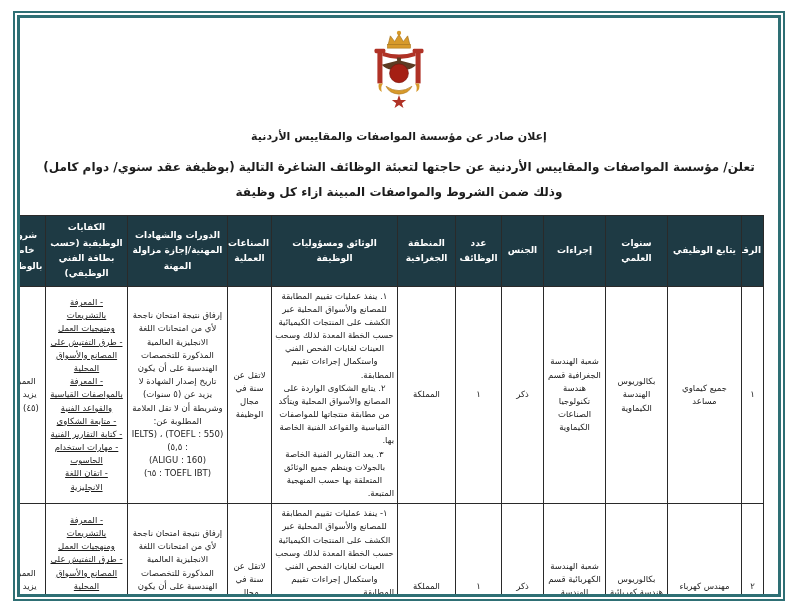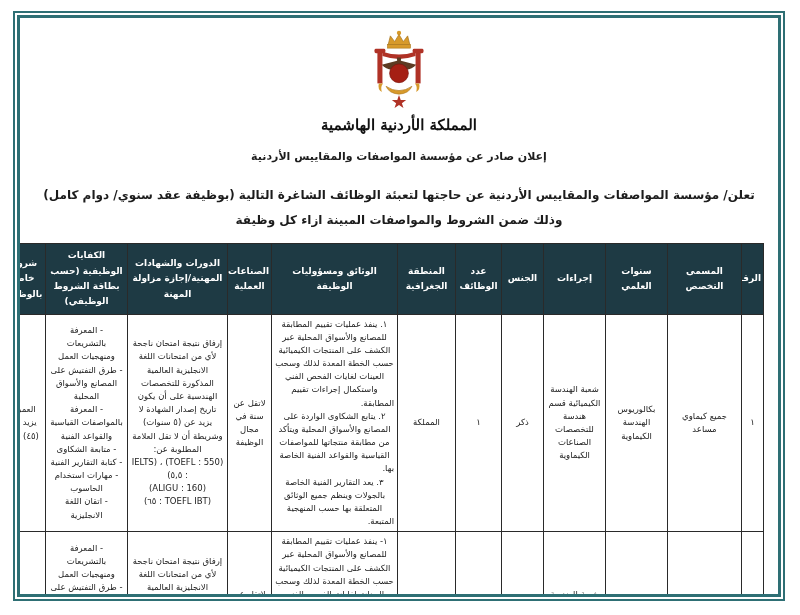--- a/index.html
+++ b/index.html
@@ -20,42 +20,42 @@
   .kingdom-name {
     text-align: center; font-weight: bold; font-size: 15px;
     font-family: "DejaVu Serif", serif;
     margin-top: 2px; letter-spacing: -1px; color: #111;
   }
   .doc-title {
     text-align: center; font-weight: bold; font-size: 11px; margin-top: 16px;
   }
   .doc-intro {
     text-align: center; font-weight: bold; font-size: 12px;
-    margin: 20px auto 0 auto; width: 716px; line-height: 2.1;
+    margin: 12px auto 0 auto; width: 716px; line-height: 2.1;
   }
   table.jobs {
     width: 734px; margin: 10px auto 0 auto;
     border-collapse: collapse; table-layout: fixed;
   }
   table.jobs th, table.jobs td {
     border: 1px solid #2a2a2a; vertical-align: middle;
     overflow: hidden;
   }
   table.jobs th {
     background: #1e3a44; color: #ffffff; font-weight: bold;
     font-size: 9px; text-align: center; padding: 4px 2px; height: 66px;
     line-height: 1.7;
   }
   table.jobs td {
     font-size: 8.5px; text-align: center; padding: 3px 3px; line-height: 1.55;
     white-space: pre-line;
   }
   td.cell-tasks { text-align: justify; text-align-last: right; font-size: 8px; line-height: 1.5; }
   td.cell-certs { text-align: center; font-size: 8px; }
-  td.cell-comp  { text-align: right; font-size: 8px; line-height: 1.5; }
+  td.cell-comp  { text-align: right; font-size: 8px; line-height: 1.5; text-decoration: underline; }
   tr.row-1 { height: 137px; }
   tr.row-2 { height: 126px; }
   th.col-num { font-size: 7px; padding: 2px 0; }
 </style>
 </head>
 <body>
 
 <div class="frame-outer">
   <div class="frame-inner">
 
@@ -77,21 +77,20 @@
 
         <circle cx="50" cy="62" r="13" fill="#a51f14" stroke="#7e150c" stroke-width="1"></circle>
 
         <path d="M32 80 Q50 92 68 80 Q64 90 50 91 Q36 90 32 80 Z" fill="#d79a2b" stroke="#a9741a" stroke-width="0.8"></path>
 
         <path d="M50 92 L52.4 99 L60 99 L54 103.5 L56.2 110 L50 106 L43.8 110 L46 103.5 L40 99 L47.6 99 Z" fill="#b03226"></path>
 
         <path d="M22 76 Q20 84 26 88 Q24 80 28 76 Z" fill="#d79a2b"></path>
         <path d="M78 76 Q80 84 74 88 Q76 80 72 76 Z" fill="#d79a2b"></path>
       </svg>
-      <div class="kingdom-name">المملكة الأردنية الهاشمية</div>
     </div>
 
     <div class="doc-title">إعلان صادر عن مؤسسة المواصفات والمقاييس الأردنية</div>
 
     <div class="doc-intro">تعلن/ مؤسسة المواصفات والمقاييس الأردنية عن حاجتها لتعبئة الوظائف الشاغرة التالية (بوظيفة عقد سنوي/ دوام كامل) وذلك ضمن الشروط والمواصفات المبينة ازاء كل وظيفة</div>
 
     <table class="jobs">
       <colgroup>
         <col style="width:22px">
           <col style="width:74px">
@@ -102,39 +101,39 @@
         <col style="width:58px">
           <col style="width:126px">
           <col style="width:44px">
         <col style="width:100px">
           <col style="width:82px">
           <col style="width:46px">
       </colgroup>
       <thead>
         <tr>
           <th class="col-num">الرقم</th>
-          <th>المسمى التخصص</th>
+          <th>يتابع الوظيفي</th>
           <th>سنوات العلمي</th>
           <th>إجراءات</th>
           <th>الجنس</th>
           <th>عدد الوظائف</th>
           <th>المنطقة الجغرافية</th>
           <th>الوثائق ومسؤوليات الوظيفة</th>
           <th>الصناعات العملية</th>
           <th>الدورات والشهادات المهنية/إجازة مزاولة المهنة</th>
-          <th>الكفايات الوظيفية (حسب بطاقة الشروط الوظيفي)</th>
+          <th>الكفايات الوظيفية (حسب بطاقة الفني الوظيفي)</th>
           <th>شروط خاصة بالوظيفة</th>
         </tr>
       </thead>
       <tbody>
         <tr class="row-1">
           <td>١</td>
           <td>جميع كيماوي مساعد</td>
           <td>بكالوريوس الهندسة الكيماوية</td>
-          <td>شعبة الهندسة الكيميائية قسم هندسة للتخصصات الصناعات الكيماوية</td>
+          <td>شعبة الهندسة الجغرافية قسم هندسة تكنولوجيا الصناعات الكيماوية</td>
           <td>ذكر</td>
           <td>١</td>
           <td>المملكة</td>
           <td class="cell-tasks">١. ينفذ عمليات تقييم المطابقة للمصانع والأسواق المحلية عبر الكشف على المنتجات الكيميائية حسب الخطة المعدة لذلك وسحب العينات لغايات الفحص الفني واستكمال إجراءات تقييم المطابقة.
 ٢. يتابع الشكاوى الواردة على المصانع والأسواق المحلية ويتأكد من مطابقة منتجاتها للمواصفات القياسية والقواعد الفنية الخاصة بها.
 ٣. يعد التقارير الفنية الخاصة بالجولات وينظم جميع الوثائق المتعلقة بها حسب المنهجية المتبعة.</td>
           <td>لاتقل عن سنة في مجال الوظيفة</td>
           <td class="cell-certs">إرفاق نتيجة امتحان ناجحة لأي من امتحانات اللغة الانجليزية العالمية المذكورة للتخصصات الهندسية على أن يكون تاريخ إصدار الشهادة لا يزيد عن (٥ سنوات) وشريطة أن لا تقل العلامة المطلوبة عن:
 (TOEFL : 550) ، (IELTS : ٥,٥)
 (ALIGU : 160)

